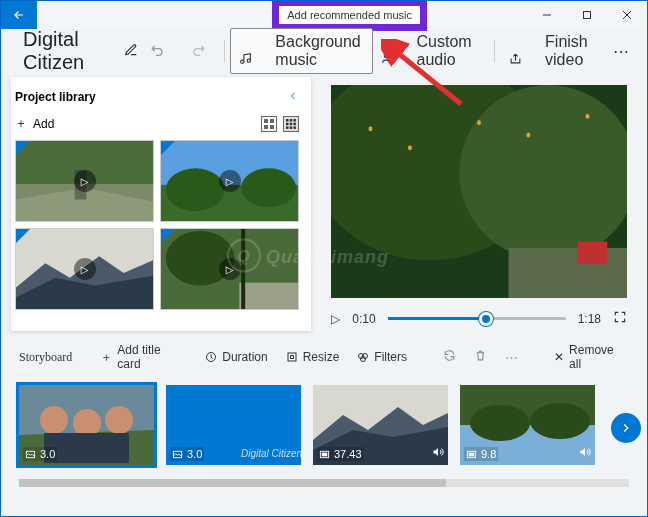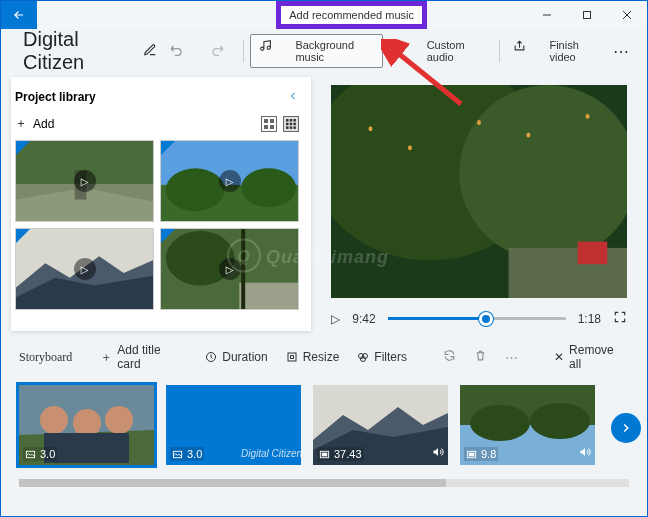--- a/index.html
+++ b/index.html
@@ -2,29 +2,29 @@
 <html><head>
 <meta charset="utf-8">
 <style>
   * { box-sizing: border-box; margin: 0; padding: 0; font-family: "Segoe UI", sans-serif; }
   body { width: 648px; height: 517px; background: #f0f4f6; border: 1px solid #0066cc; position: relative; overflow: hidden; }
 
   .titlebar { height: 28px; background: #f2f6f8; display: flex; align-items: stretch; font-size: 12px; color: #333; }
   .back-btn { width: 36px; background: #0078d4; color: #fff; display: flex; align-items: center; justify-content: center; cursor: pointer; }
   .title { padding: 0 10px; display: flex; align-items: center; flex: 0 0 auto; }
   .titlebar-spacer { flex: 1; }
-  .tooltip-box { background: #fff; border: 5px solid #6d28d9; padding: 3px 8px; font-size: 11px; align-self: center; margin-right: 100px; }
+  .tooltip-box { background: #fff; border: 7px solid #6d28d9; padding: 3px 8px; font-size: 11px; align-self: center; margin-right: 100px; }
   .win-controls { display: flex; }
   .win-btn { width: 40px; display: flex; align-items: center; justify-content: center; font-size: 11px; color: #333; cursor: pointer; }
 
   .toolbar { height: 44px; display: flex; align-items: center; padding: 0 12px; font-size: 13px; color: #333; }
   .project-title { font-size: 20px; font-weight: 300; color: #222; margin-left: 10px; }
   .edit-icon { margin-left: 10px; font-size: 14px; color: #333; cursor: pointer; }
   .toolbar-spacer { flex: 1; }
-  .toolbar-btn { display: flex; align-items: flex-start; gap: 23px; padding: 4px 8px; font-size: 11px; color: #333; cursor: pointer; }
+  .toolbar-btn { display: flex; align-items: flex-end; gap: 23px; padding: 4px 8px; font-size: 16px; color: #333; cursor: pointer; }
   .toolbar-btn.selected { border: 1px solid #888; border-radius: 2px; background: #f8fafb; }
   .undo-redo { color: #999; margin: 0 12px; font-size: 15px; cursor: pointer; }
   .divider { width: 1px; height: 22px; background: #ccc; margin: 0 6px; }
   .more-dots { font-size: 16px; padding: 0 6px; cursor: pointer; }
 
   .body-row { display: flex; height: 258px; }
   .project-panel { width: 300px; background: #fff; box-shadow: 0 1px 4px rgba(0,0,0,0.15); margin-left: 10px; margin-top: 4px; padding: 12px 12px 8px 4px; position: relative; }
   .panel-header { display: flex; align-items: center; justify-content: space-between; margin-bottom: 10px; }
   .panel-title { font-size: 12px; font-weight: 600; }
   .chevron-left { color: #0078d4; font-size: 14px; cursor: pointer; }
@@ -244,21 +244,21 @@
         <rect x="250" y="125" width="30" height="18" fill="#c03030"></rect>
         <circle cx="150" cy="30" r="2" fill="#e0a040"></circle>
           <circle cx="80" cy="50" r="2" fill="#e0a040"></circle>
           <circle cx="200" cy="40" r="2" fill="#e0a040"></circle>
           <circle cx="260" cy="25" r="2" fill="#e0a040"></circle>
           <circle cx="40" cy="35" r="2" fill="#e0a040"></circle>
       </svg>
     </div>
     <div class="player">
       <span class="play-small">▷</span>
-      <span>9:42</span>
+      <span>0:10</span>
       <div class="slider">
         <div class="slider-fill"></div>
           <div class="slider-thumb"></div>
       </div>
       <span>1:18</span>
       <span class="fullscreen">
         <svg width="14" height="14" viewBox="0 0 24 24" fill="none" stroke="#333" stroke-width="2">
             <path d="M4 9V4h5M20 9V4h-5M4 15v5h5M20 15v5h-5"></path>
           </svg>
       </span>

